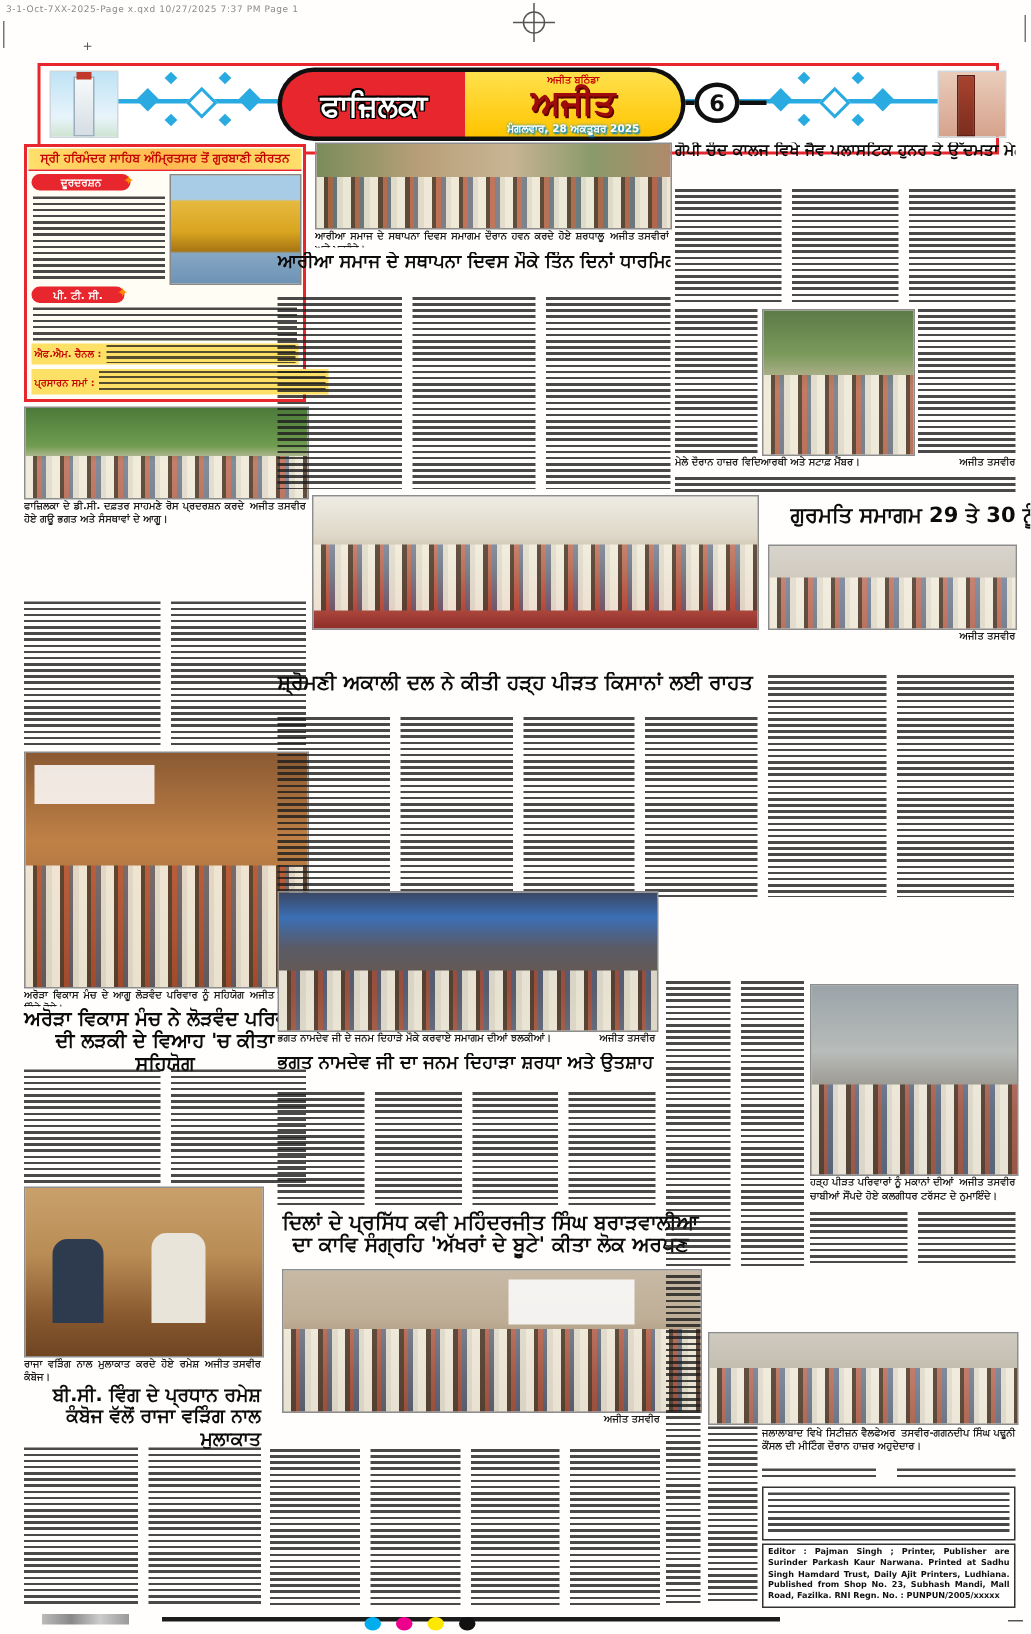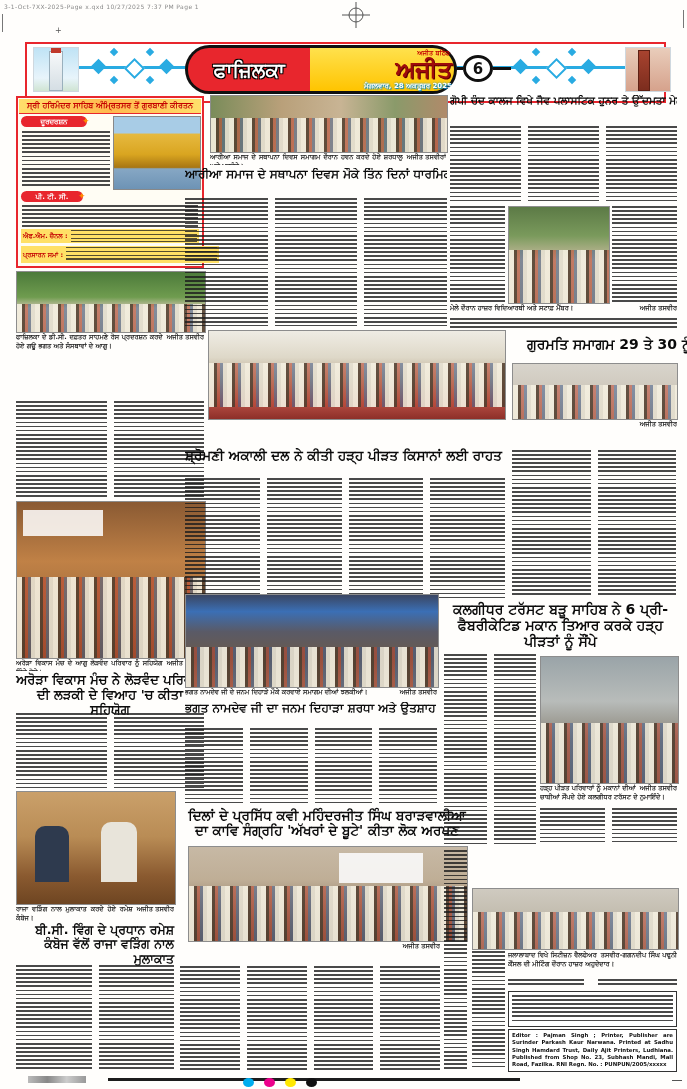--- a/index.html
+++ b/index.html
@@ -19,21 +19,21 @@
          background:repeating-linear-gradient(90deg,rgba(245,240,225,.9) 0 5px,rgba(80,60,45,.85) 5px 8px,rgba(190,70,50,.55) 8px 11px,rgba(70,95,140,.55) 11px 14px,rgba(230,225,210,.9) 14px 18px);}
   
   .masthead{position:absolute;left:25px;top:42px;width:637px;height:57px;background:#fff;border:2px solid #e8262d;}
   .mh-line{position:absolute;left:8px;right:8px;top:22px;height:3px;background:#29abe2;}
   .diamond{position:absolute;width:11px;height:11px;background:#29abe2;transform:rotate(45deg);}
   .diamond.sm{width:6px;height:6px;}
   .diamond.o{background:#fff;border:2px solid #29abe2;}
   .capsule{position:absolute;left:158px;top:1px;width:272px;height:49px;background:#101010;border-radius:25px;display:flex;overflow:hidden;padding:3px;box-sizing:border-box;}
   .cap-red{flex:0 0 46%;background:#e8262d;border-radius:21px 0 0 21px;display:flex;align-items:center;justify-content:center;}
   .cap-red span{font-size:20px;font-weight:800;color:#ffffff;text-shadow:1px 1px 0 #000,-1px -1px 0 #000,1px -1px 0 #000,-1px 1px 0 #000;}
-  .cap-yel{flex:1;background:linear-gradient(#ffe14d,#ffc400);border-radius:0 21px 21px 0;display:flex;flex-direction:column;align-items:flex-end;justify-content:space-between;padding:1px 2px;box-sizing:border-box;}
+  .cap-yel{flex:1;background:linear-gradient(#ffe14d,#ffc400);border-radius:0 21px 21px 0;display:flex;flex-direction:column;align-items:center;justify-content:space-between;padding:1px 2px;box-sizing:border-box;}
   .cap-sub{font-size:6.5px;font-weight:800;color:#c40000;}
   .cap-title{font-size:23px;font-weight:800;color:#9e0b0b;line-height:.9;text-shadow:1px 1px 0 #5e0000;}
   .cap-date{font-size:7px;font-weight:800;color:#ffffff;text-shadow:0 0 2px #0089cf,1px 1px 1px #0089cf;}
   .pagenum{position:absolute;left:436px;top:11px;width:30px;height:27px;background:#fff;border:3px solid #101010;border-radius:50%;display:flex;align-items:center;justify-content:center;font-size:15px;font-weight:800;color:#101010;box-sizing:border-box;}
   .tower{position:absolute;top:3px;width:44px;height:43px;overflow:hidden;border:1px solid #cfd8df;}
   
   .notice{position:absolute;left:16px;top:96px;width:188px;height:172px;border:2px solid #e8262d;background:#fffdf4;box-sizing:border-box;}
   .notice .ttl{position:absolute;left:1px;right:1px;top:1px;height:14px;background:linear-gradient(90deg,#ffdf6b,#ffb94e,#ffdf6b);color:#c40000;font-size:8px;font-weight:800;display:flex;align-items:center;justify-content:center;border-bottom:1px solid #e8262d;}
   .chip{position:absolute;height:11px;background:#e8262d;color:#fff;font-size:7px;font-weight:800;border-radius:6px;display:flex;align-items:center;justify-content:center;padding:0 4px;}
   .star{position:absolute;color:#ff8c00;font-size:9px;line-height:9px;}
@@ -245,21 +245,20 @@
   <div class="photo" style="left:508px;top:206px;width:100px;height:96px;background:linear-gradient(180deg,#5c7a46 0%,#7a9a5c 30%,#c9bba0 55%,#b5a88c 100%);">
     <div class="crowd" style="height:55%;"></div>
   </div>
   <div class="greekbox" style="left:612px;top:206px;width:65px;height:96px;"></div>
   <div class="cap" style="left:450px;top:304px;width:227px;height:12px;">
     <span class="credit">ਅਜੀਤ ਤਸਵੀਰ</span>
     <span>ਮੇਲੇ ਦੌਰਾਨ ਹਾਜ਼ਰ ਵਿਦਿਆਰਥੀ ਅਤੇ ਸਟਾਫ਼ ਮੈਂਬਰ।</span>
   </div>
   <div class="greekbox" style="left:450px;top:318px;width:227px;height:12px;"></div>
 
-  <div class="hl" style="left:444px;top:602px;width:233px;height:48px;font-size:14px;">ਕਲਗੀਧਰ ਟਰੱਸਟ ਬੜੂ ਸਾਹਿਬ ਨੇ 6 ਪ੍ਰੀ-ਫੈਬਰੀਕੇਟਿਡ ਮਕਾਨ ਤਿਆਰ ਕਰਕੇ ਹੜ੍ਹ ਪੀੜਤਾਂ ਨੂੰ ਸੌਂਪੇ</div>
   <div class="cols" style="left:444px;top:654px;width:92px;height:190px;">
     <span class="greek"></span>
     <span class="greek"></span>
   </div>
   <div class="photo" style="left:540px;top:656px;width:137px;height:126px;background:linear-gradient(180deg,#9aa4a8 0%,#b8bcba 35%,#8a8478 65%,#6f6a5e 100%);">
     <div class="crowd" style="height:48%;"></div>
   </div>
   <div class="cap" style="left:540px;top:784px;width:137px;height:22px;">
     <span class="credit">ਅਜੀਤ ਤਸਵੀਰ</span>
     <span>ਹੜ੍ਹ ਪੀੜਤ ਪਰਿਵਾਰਾਂ ਨੂੰ ਮਕਾਨਾਂ ਦੀਆਂ ਚਾਬੀਆਂ ਸੌਂਪਦੇ ਹੋਏ ਕਲਗੀਧਰ ਟਰੱਸਟ ਦੇ ਨੁਮਾਇੰਦੇ।</span>

